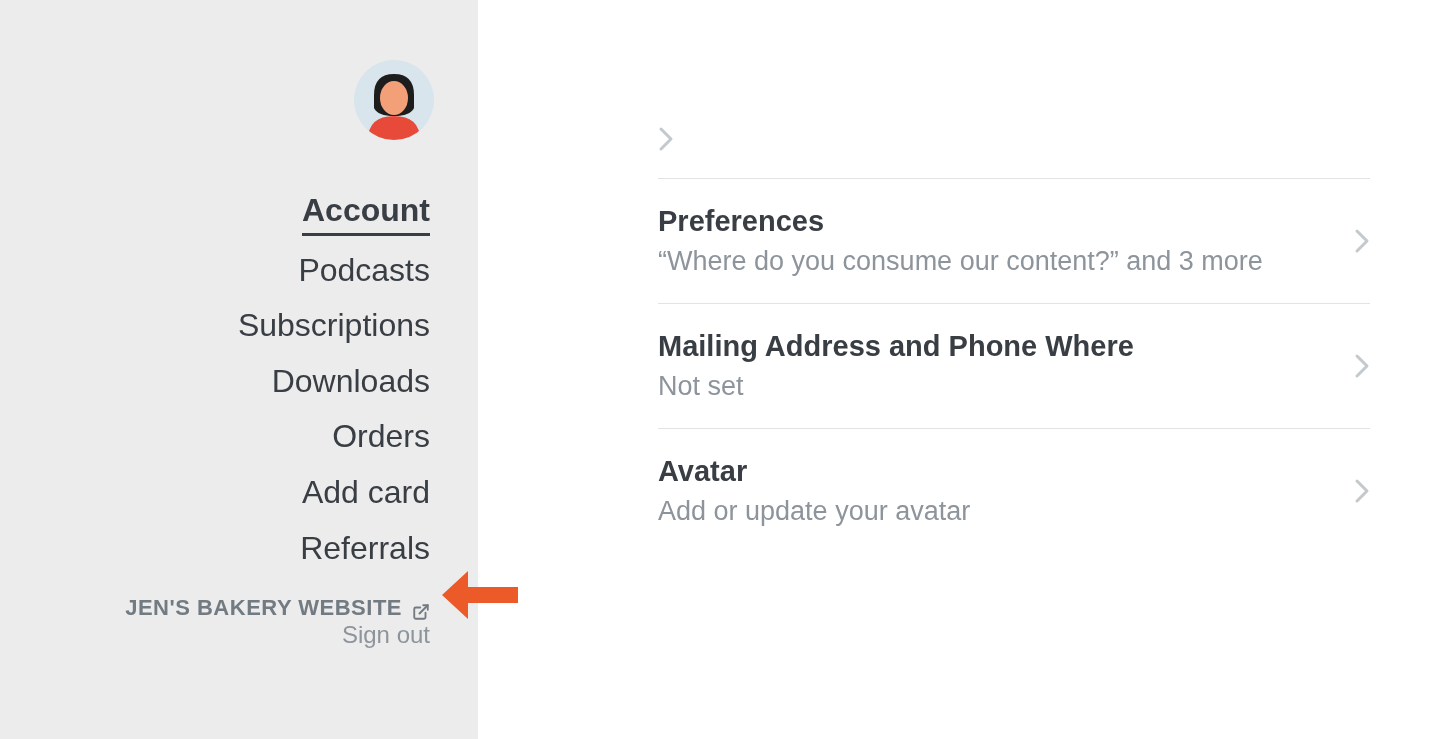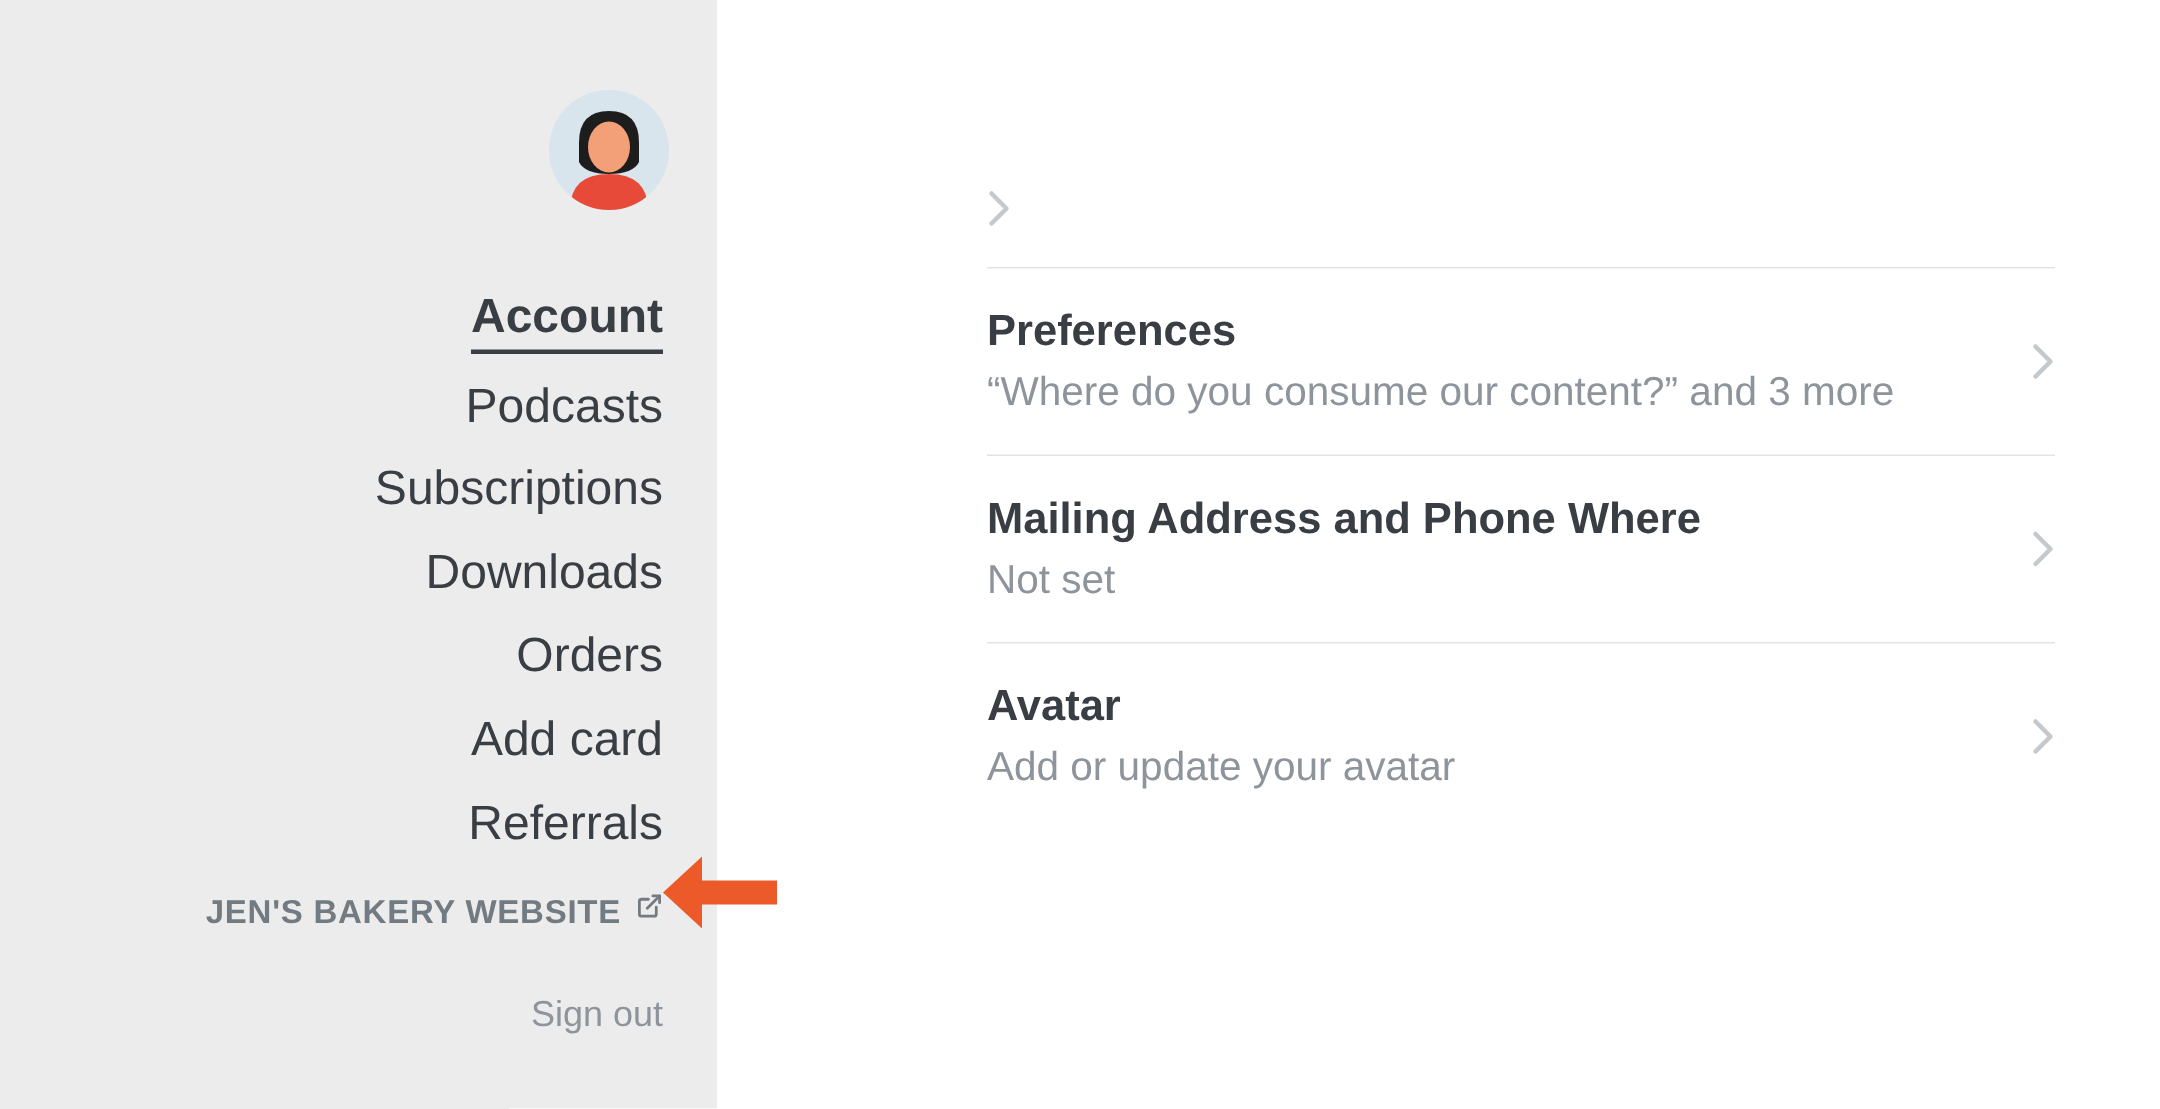--- a/index.html
+++ b/index.html
@@ -13,21 +13,21 @@
       width: 1440px;
       height: 739px;
       overflow: hidden;
     }
     .sidebar {
       width: 478px;
       background: #ececec;
       display: flex;
       flex-direction: column;
       align-items: flex-end;
-      padding: 60px 36px 0 0;
+      padding: 60px 48px 0 0;
       position: relative;
     }
     .avatar-wrap {
       width: 80px;
       height: 80px;
       border-radius: 50%;
       overflow: hidden;
       background: #d9e5ec;
       margin-bottom: 50px;
       margin-right: -4px;
@@ -50,41 +50,40 @@
       cursor: pointer;
       line-height: 1.3;
     }
     .nav-item.active {
       font-weight: 700;
       border-bottom: 3px solid #393e44;
       padding-bottom: 1px;
     }
     .external-row {
       display: flex;
-      align-items: flex-start;
+      align-items: flex-end;
       gap: 10px;
       margin-top: 12px;
       cursor: pointer;
     }
     .external-row span.label {
       font-size: 22px;
       font-weight: 700;
       color: #727a82;
       letter-spacing: 0.5px;
     }
     .external-icon {
       width: 18px;
       height: 18px;
       color: #727a82;
     }
     .signout {
       font-size: 24px;
       font-weight: 500;
       color: #8d949b;
-      margin-top: 42px;
       cursor: pointer;
     }
     .arrow-pointer {
       position: absolute;
       left: 440px;
       top: 565px;
       width: 80px;
       height: 60px;
       color: #ec5a29;
     }

